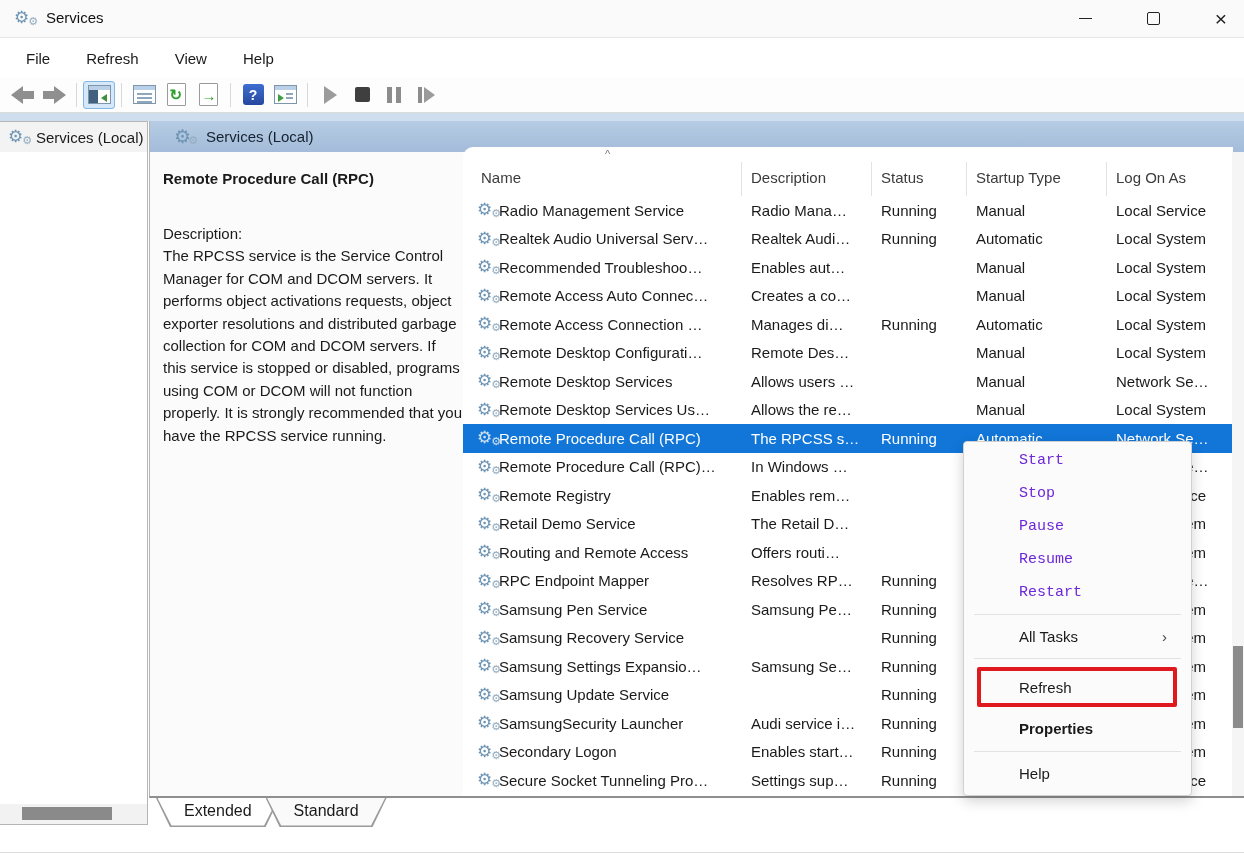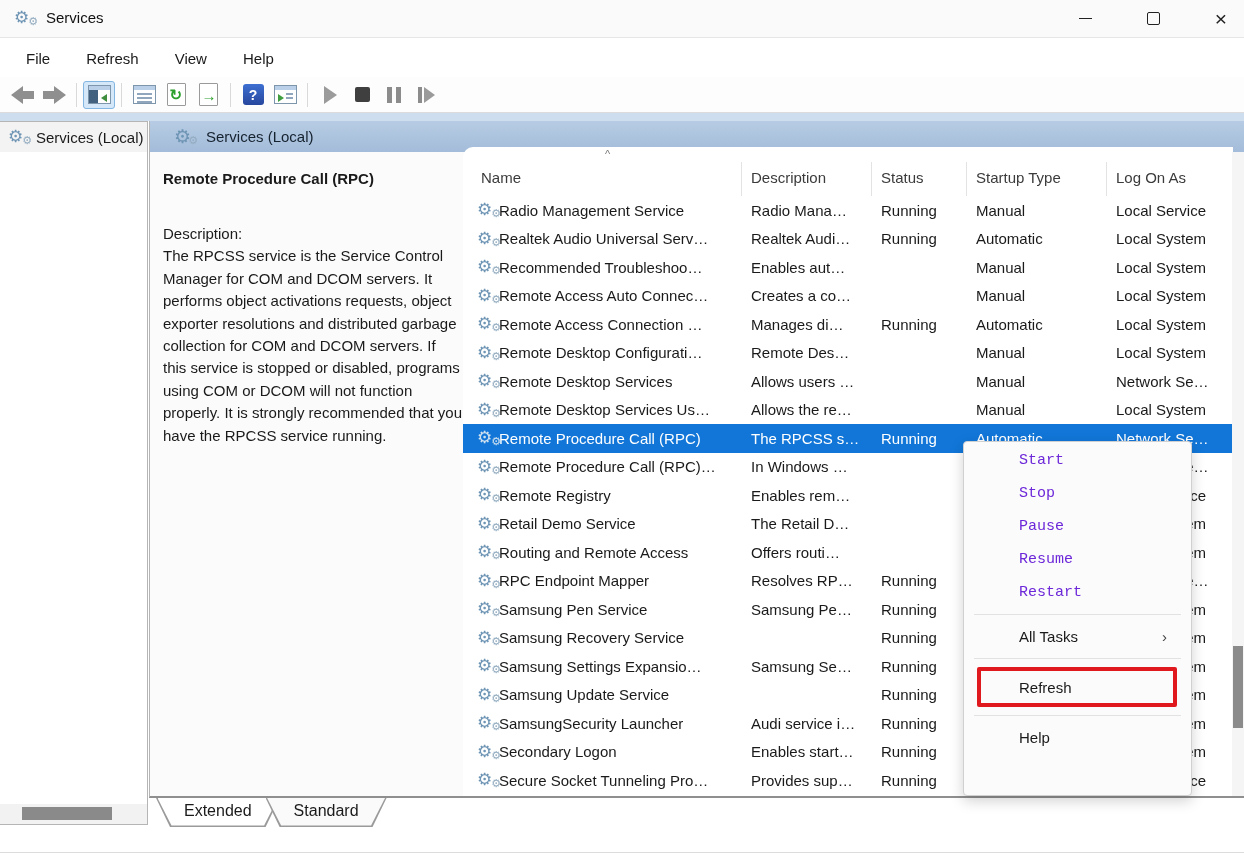--- a/index.html
+++ b/index.html
@@ -396,21 +396,21 @@
           <span class="gear c-icon">⚙<i>⚙</i></span>
           <span class="cell c-name">Secondary Logon</span>
           <span class="cell c-desc">Enables start…</span>
           <span class="cell c-status">Running</span>
           <span class="cell c-startup"></span>
           <span class="cell c-logon">Local System</span>
         </div>
         <div class="row">
           <span class="gear c-icon">⚙<i>⚙</i></span>
           <span class="cell c-name">Secure Socket Tunneling Pro…</span>
-          <span class="cell c-desc">Provides sup…</span>
+          <span class="cell c-desc">Settings sup…</span>
           <span class="cell c-status">Running</span>
           <span class="cell c-startup"></span>
           <span class="cell c-logon">Local Service</span>
         </div>
       </div>
   </div>
 
   <div class="vscroll">
     <div class="vthumb"></div>
   </div>
@@ -439,15 +439,16 @@
     <div class="mi disabled">Pause</div>
     <div class="mi disabled">Resume</div>
     <div class="mi disabled">Restart</div>
     <div class="msep"></div>
     <div class="mi">All Tasks<span class="sub">›</span></div>
     <div class="msep"></div>
     <div class="refresh-wrap">
       <div class="mi" style="flex: 1 1 0%;">Refresh</div>
       <div class="redbox"></div>
     </div>
+    <div class="mi bold">Properties</div>
     <div class="msep"></div>
     <div class="mi">Help</div>
   </div>
 
 </body></html>

